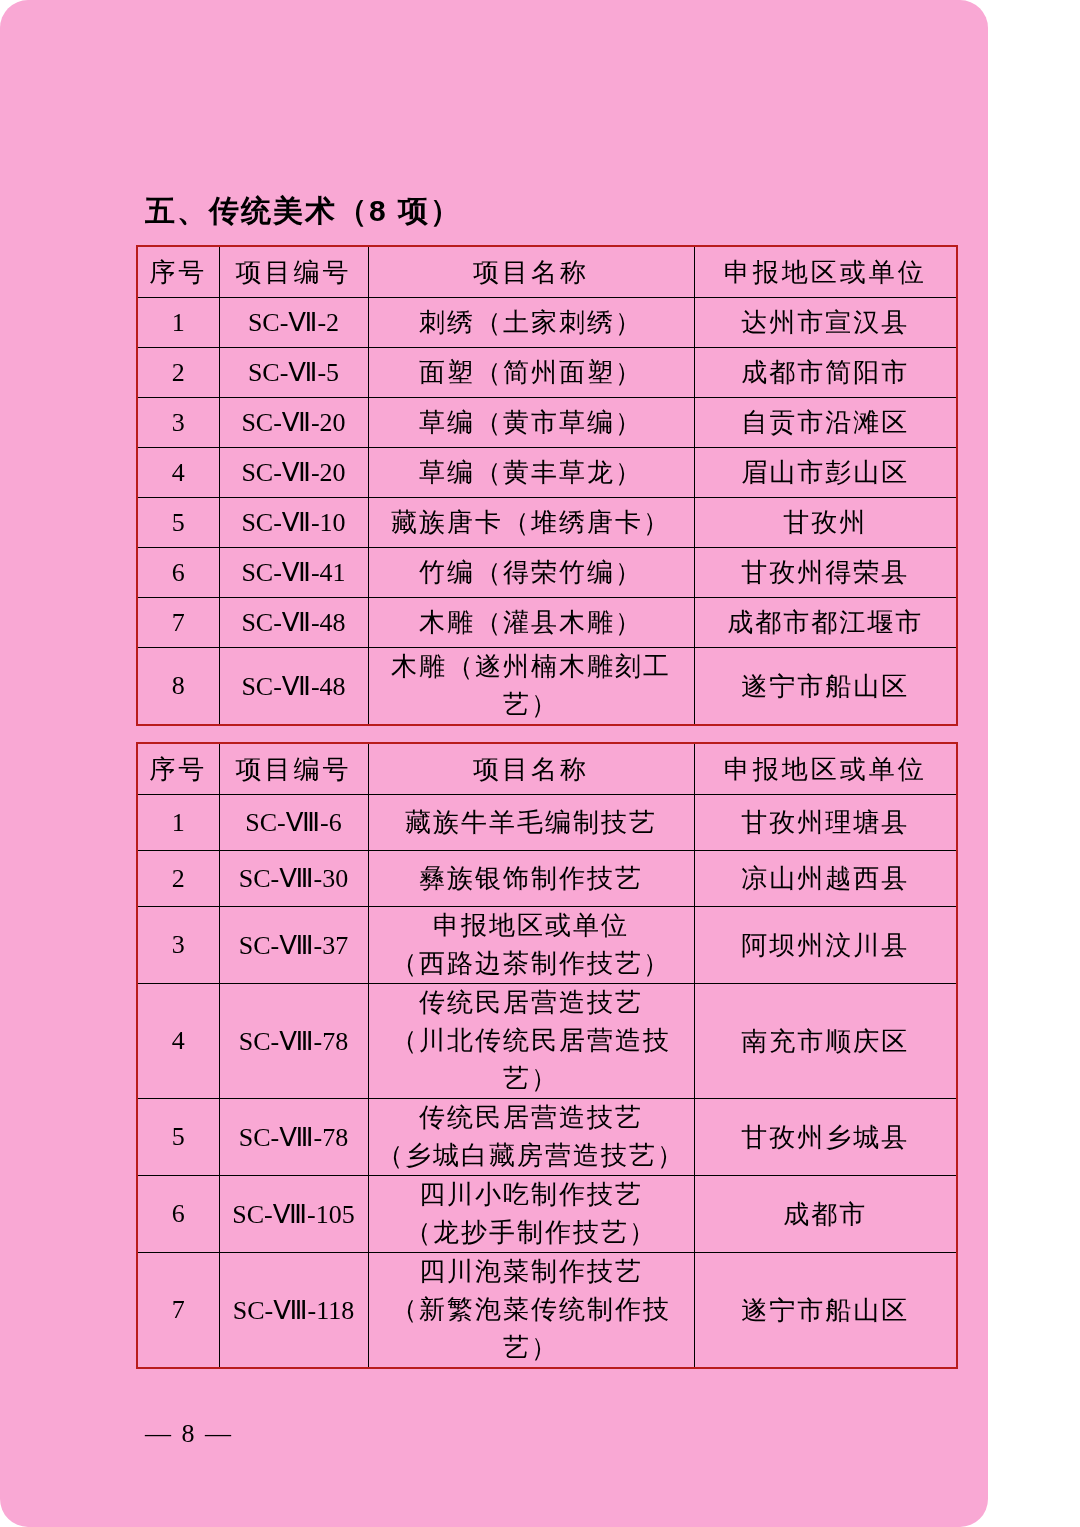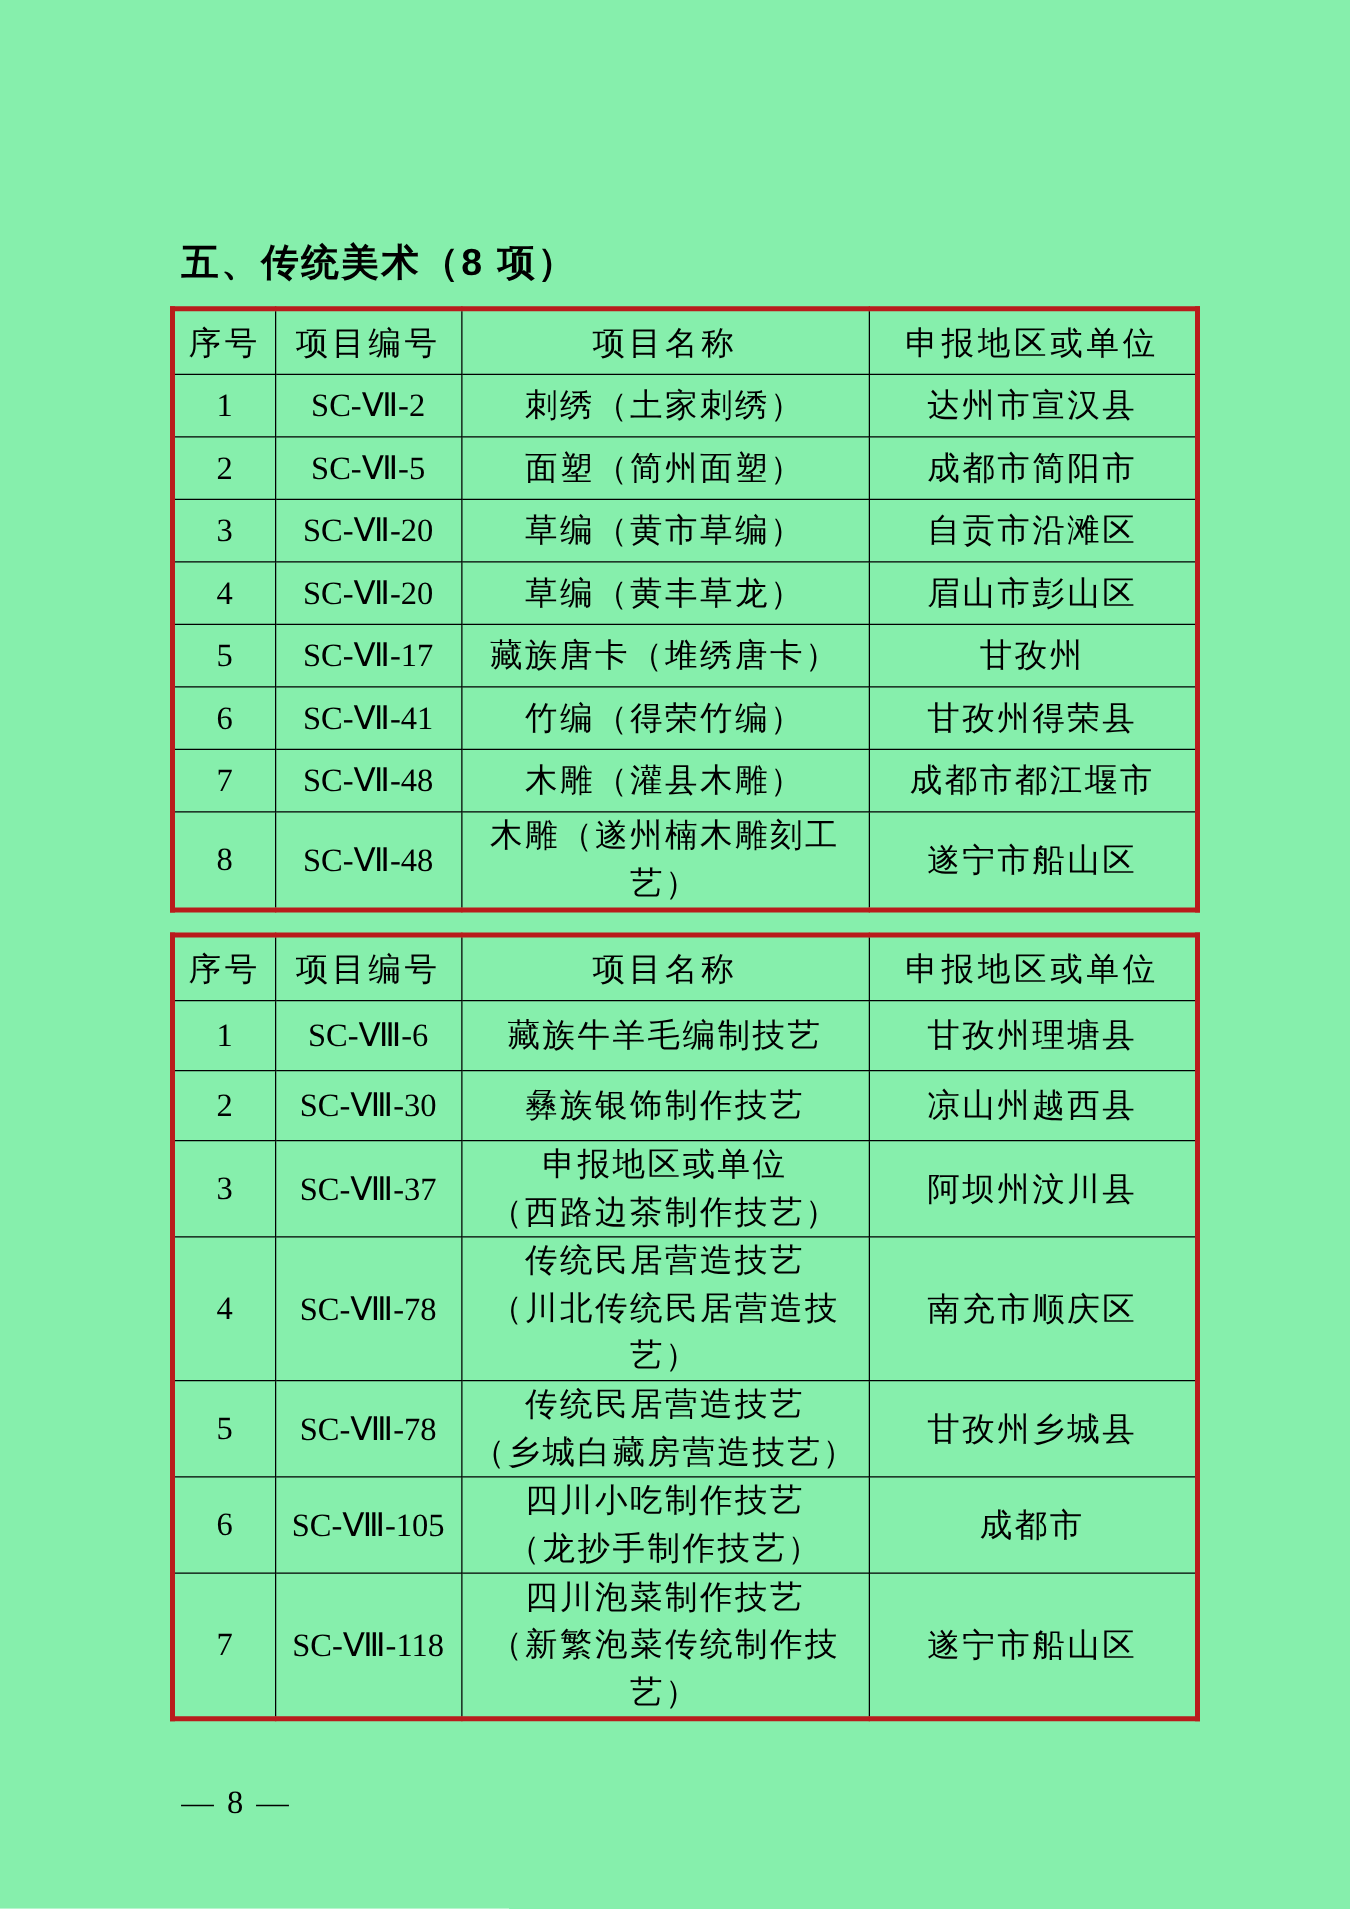--- a/index.html
+++ b/index.html
@@ -1,23 +1,24 @@
 <!DOCTYPE html>
 <html><head>
 <meta charset="utf-8">
 <style>
   html,body{margin:0;padding:0;background:#ffffff;}
   .page{
     position:relative;
-    width:1080px;
+    width:988px;
     height:1527px;
-    background:#86efac;
+    background:#f9a8d4;
     color:#000000;
     font-family:"Liberation Serif", serif;
     overflow:hidden;
+    border-radius:28px;
   }
   .content{
     padding-top:193px;
     margin-left:136px;
     width:820px;
   }
   .section-heading{
     font-family:"Liberation Sans", sans-serif;
     font-weight:700;
     font-size:30px;
@@ -27,21 +28,21 @@
     color:#000000;
   }
   .section-heading.second{
     margin-top:13px;
   }
   table.doc-table{
     border-collapse:collapse;
     table-layout:fixed;
     width:820px;
     margin-top:16px;
-    border:4px solid #b91c1c;
+    border:2px solid #b91c1c;
   }
   table.doc-table th,
   table.doc-table td{
     border:1px solid #000000;
     text-align:center;
     vertical-align:middle;
     font-size:26px;
     font-weight:normal;
     padding:0 2px;
     overflow:hidden;
@@ -115,21 +116,21 @@
               <td class="col3">自贡市沿滩区</td>
             </tr>
             <tr>
               <td class="col0">4</td>
               <td class="col1">SC-Ⅶ-20</td>
               <td class="col2">草编（黄丰草龙）</td>
               <td class="col3">眉山市彭山区</td>
             </tr>
             <tr>
               <td class="col0">5</td>
-              <td class="col1">SC-Ⅶ-17</td>
+              <td class="col1">SC-Ⅶ-10</td>
               <td class="col2">藏族唐卡（堆绣唐卡）</td>
               <td class="col3">甘孜州</td>
             </tr>
             <tr>
               <td class="col0">6</td>
               <td class="col1">SC-Ⅶ-41</td>
               <td class="col2">竹编（得荣竹编）</td>
               <td class="col3">甘孜州得荣县</td>
             </tr>
             <tr>

